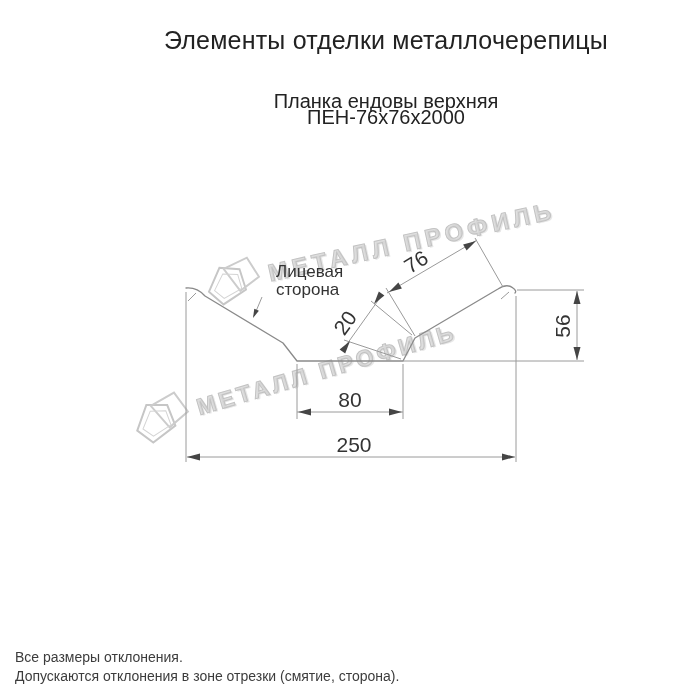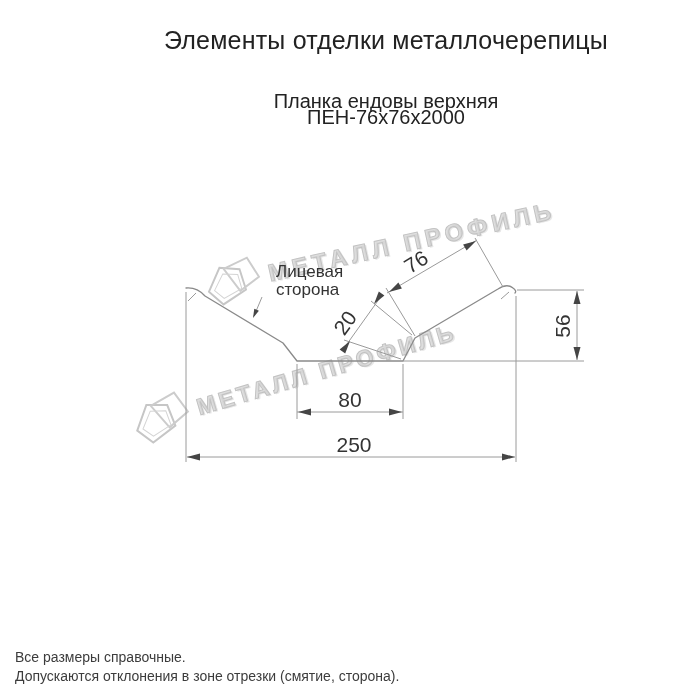--- a/index.html
+++ b/index.html
@@ -111,15 +111,15 @@
   <text class="dimtxt" x="351" y="327" text-anchor="middle" transform="rotate(-54 351 327)">20</text>
   <text class="dimtxt" x="570" y="326" text-anchor="middle" transform="rotate(-90 570 326)">56</text>
   <text class="dimtxt" x="350" y="407" text-anchor="middle">80</text>
   <text class="dimtxt" x="354" y="452" text-anchor="middle">250</text>
 
   <text class="lbltxt" x="276" y="277">Лицевая</text>
   <text class="lbltxt" x="276" y="295">сторона</text>
 </svg>
 
 <div class="footer">
-  <div>Все размеры справочные.</div>
+  <div>Все размеры отклонения.</div>
   <div>Допускаются отклонения в зоне отрезки (смятие, сторона).</div>
 </div>
 
 </body></html>

